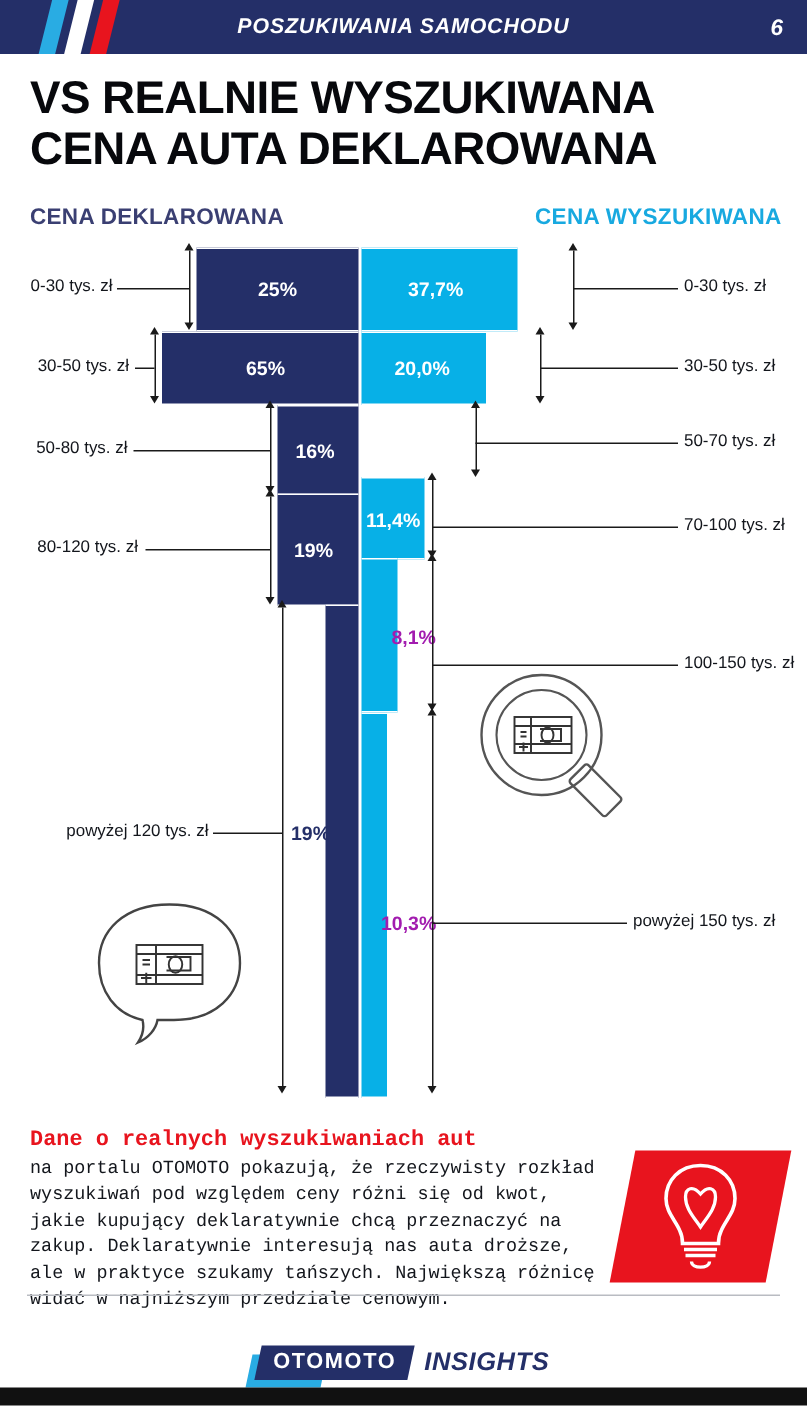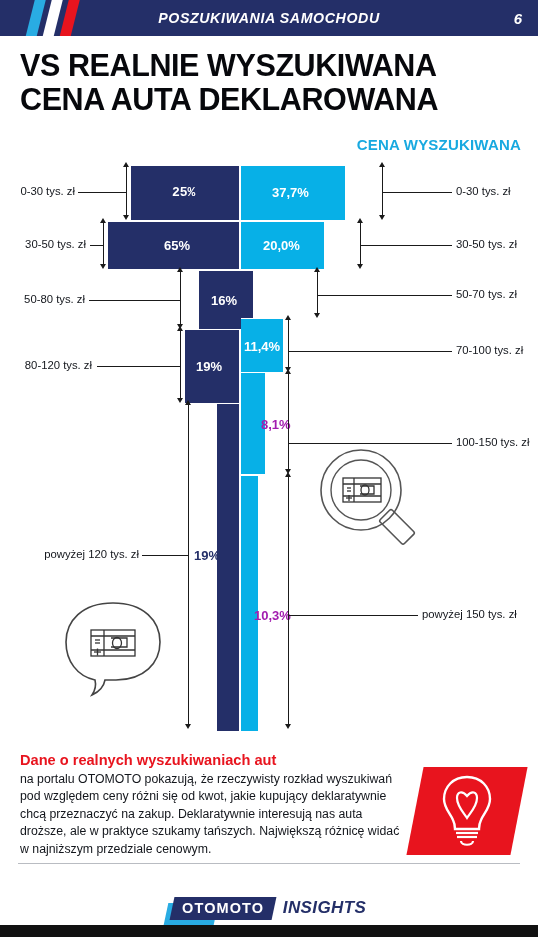--- a/index.html
+++ b/index.html
@@ -70,21 +70,21 @@
 
   .arrowhead{position:absolute;width:0;height:0;
     border-left:3.5px solid transparent;border-right:3.5px solid transparent;}
   .arrowhead.up{border-bottom:5px solid #1a1a1a;}
   .arrowhead.down{border-top:5px solid #1a1a1a;}
 
   
   .icon-svg{position:absolute;}
 
   
-  .note{position:absolute;left:20px;top:752px;width:390px;}
+  .note{position:absolute;left:20px;top:752px;width:390px;font-family:Liberation Mono, monospace;}
   .note-title{color:#e8141e;font-size:14.6px;font-weight:bold;margin-bottom:3px;}
   .note-body{color:#13161c;font-size:12.3px;line-height:1.42;}
 
   .bulb{position:absolute;left:415px;top:767px;width:104px;height:88px;}
   .bulb-bg{position:absolute;inset:0;background:#e8141e;transform:skewX(-11deg);}
   .bulb-ico{position:absolute;left:22px;top:7px;}
 
   .rule{position:absolute;left:18px;top:863px;width:502px;height:1px;background:#b9bcc2;}
   .source{position:absolute;left:20px;top:869px;color:#13161c;font-size:10.6px;letter-spacing:0.1px;}
 
@@ -110,33 +110,34 @@
     <div class="stripe s3"></div>
     <div class="header-title">POSZUKIWANIA SAMOCHODU</div>
     <div class="header-page">6</div>
   </div>
 
   <div class="main-title">
     <div>VS REALNIE WYSZUKIWANA</div>
     <div>CENA AUTA DEKLAROWANA</div>
   </div>
 
+  <div class="subhead-left">CENA DEKLAROWANA</div>
   <div class="subhead-right">CENA WYSZUKIWANA</div>
 
   <div class="chart">
 
     <div class="bar left" style="left:131px;top:0px;width:108px;height:54px;">
-      <div class="bar-val" style="left:41px;top:19px;font-family:Liberation Mono, monospace;">25%</div>
+      <div class="bar-val" style="left:41px;top:19px;">25%</div>
     </div>
 
     <div class="bar left" style="left:108px;top:56px;width:131px;height:47px;">
       <div class="bar-val" style="left:56px;top:16px;">65%</div>
     </div>
 
-    <div class="bar left" style="left:185px;top:105px;width:54px;height:58px;margin-left:14px;">
+    <div class="bar left" style="left:185px;top:105px;width:54px;height:58px;">
       <div class="bar-val" style="left:12px;top:22px;">16%</div>
     </div>
 
     <div class="bar left" style="left:185px;top:164px;width:54px;height:73px;">
       <div class="bar-val" style="left:11px;top:29px;">19%</div>
     </div>
 
     <div class="bar left" style="left:217px;top:238px;width:22px;height:327px;"></div>
     <div class="bar-val outside-left" style="left:194px;top:383px;">19%</div>
 

